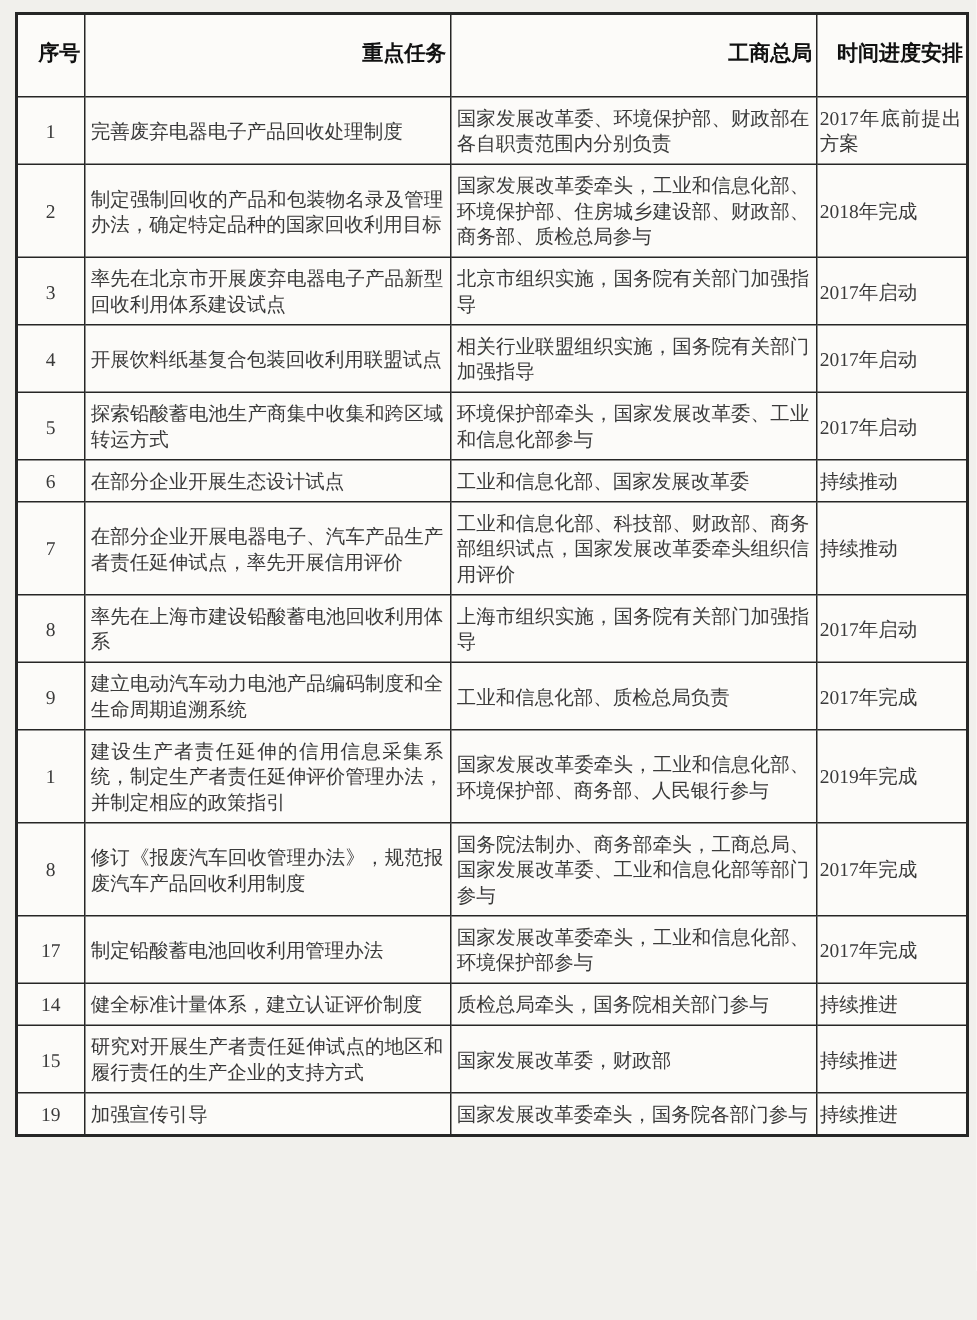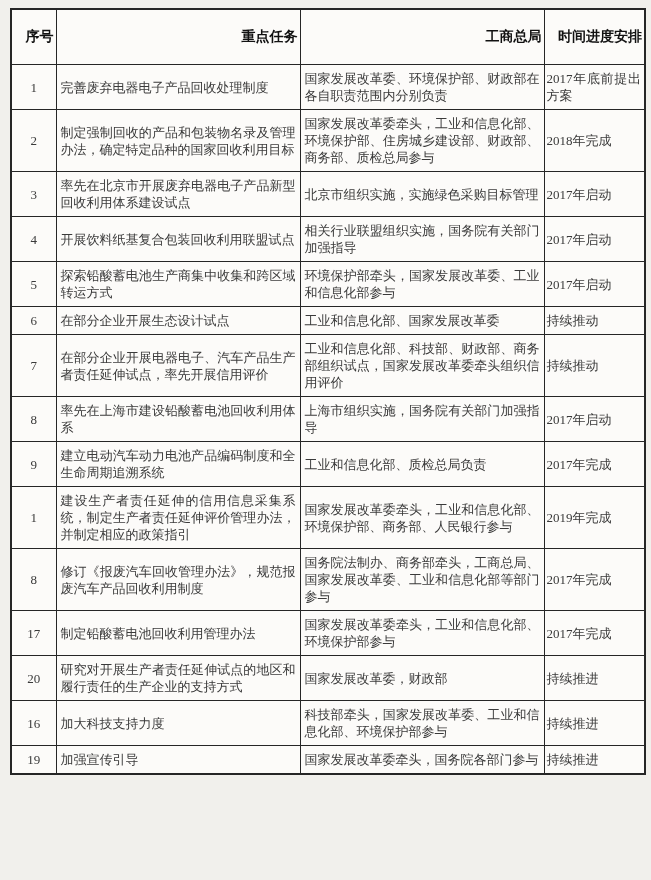--- a/index.html
+++ b/index.html
@@ -92,21 +92,21 @@
       </tr>
       <tr>
         <td class="no">2</td>
         <td class="task">制定强制回收的产品和包装物名录及管理办法，确定特定品种的国家回收利用目标</td>
         <td class="unit">国家发展改革委牵头，工业和信息化部、环境保护部、住房城乡建设部、财政部、商务部、质检总局参与</td>
         <td class="time">2018年完成</td>
       </tr>
       <tr>
         <td class="no">3</td>
         <td class="task">率先在北京市开展废弃电器电子产品新型回收利用体系建设试点</td>
-        <td class="unit">北京市组织实施，实施绿色采购目标管理</td>
+        <td class="unit">北京市组织实施，国务院有关部门加强指导</td>
         <td class="time">2017年启动</td>
       </tr>
       <tr>
         <td class="no">4</td>
         <td class="task">开展饮料纸基复合包装回收利用联盟试点</td>
         <td class="unit">相关行业联盟组织实施，国务院有关部门加强指导</td>
         <td class="time">2017年启动</td>
       </tr>
       <tr>
         <td class="no">5</td>
@@ -150,29 +150,29 @@
         <td class="unit">国务院法制办、商务部牵头，工商总局、国家发展改革委、工业和信息化部等部门参与</td>
         <td class="time">2017年完成</td>
       </tr>
       <tr>
         <td class="no">17</td>
         <td class="task">制定铅酸蓄电池回收利用管理办法</td>
         <td class="unit">国家发展改革委牵头，工业和信息化部、环境保护部参与</td>
         <td class="time">2017年完成</td>
       </tr>
       <tr>
-        <td class="no">20</td>
-        <td class="task">研究对开展生产者责任延伸试点的地区和履行责任的生产企业的支持方式</td>
-        <td class="unit">国家发展改革委，财政部</td>
+        <td class="no">14</td>
+        <td class="task">健全标准计量体系，建立认证评价制度</td>
+        <td class="unit">质检总局牵头，国务院相关部门参与</td>
         <td class="time">持续推进</td>
       </tr>
       <tr>
-        <td class="no">16</td>
-        <td class="task">加大科技支持力度</td>
-        <td class="unit">科技部牵头，国家发展改革委、工业和信息化部、环境保护部参与</td>
+        <td class="no">15</td>
+        <td class="task">研究对开展生产者责任延伸试点的地区和履行责任的生产企业的支持方式</td>
+        <td class="unit">国家发展改革委，财政部</td>
         <td class="time">持续推进</td>
       </tr>
       <tr>
         <td class="no">19</td>
         <td class="task">加强宣传引导</td>
         <td class="unit">国家发展改革委牵头，国务院各部门参与</td>
         <td class="time">持续推进</td>
       </tr>
     </tbody>
 </table>

